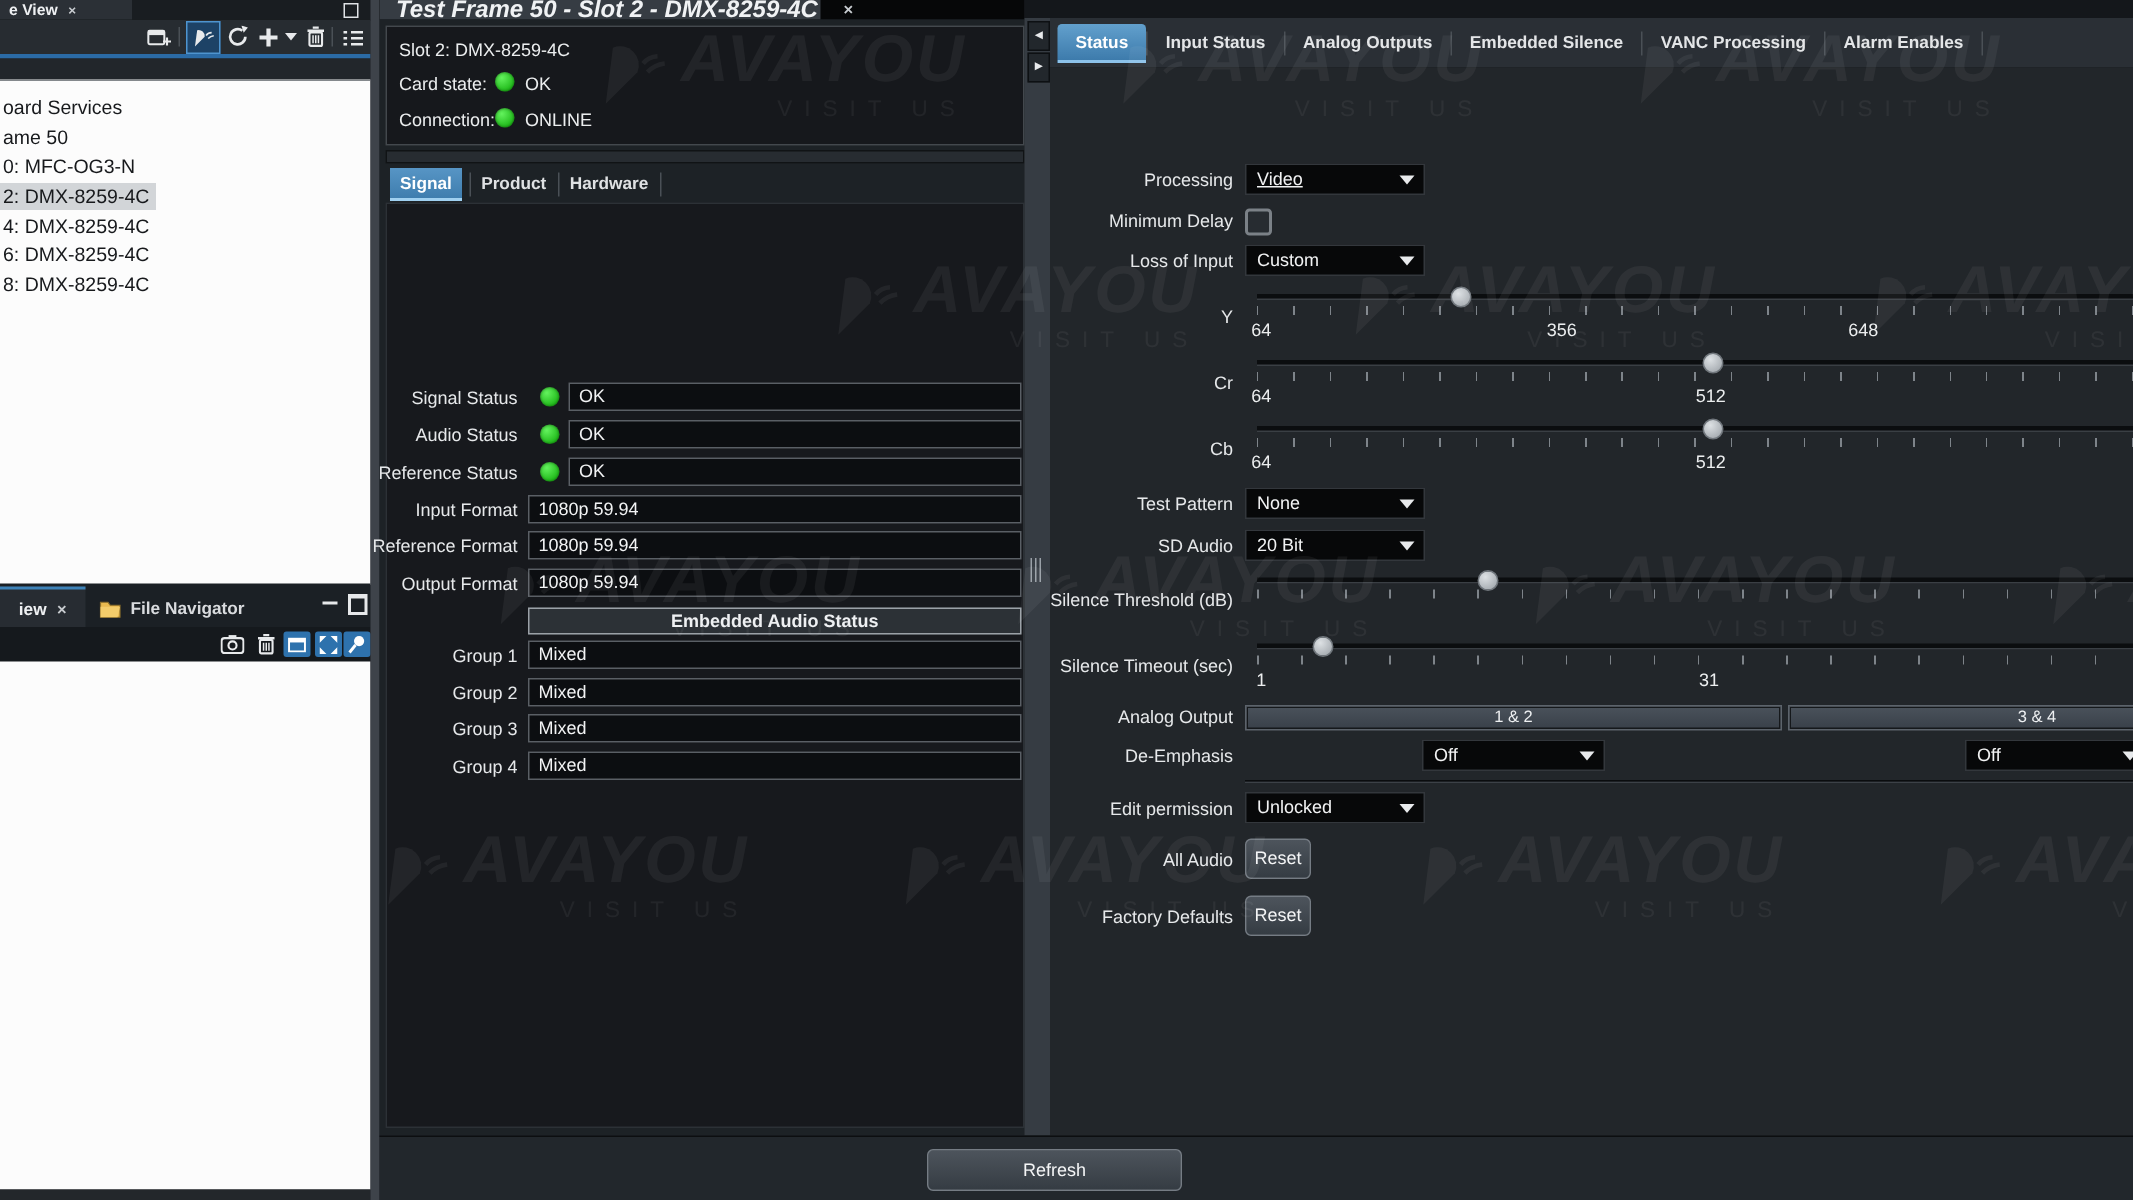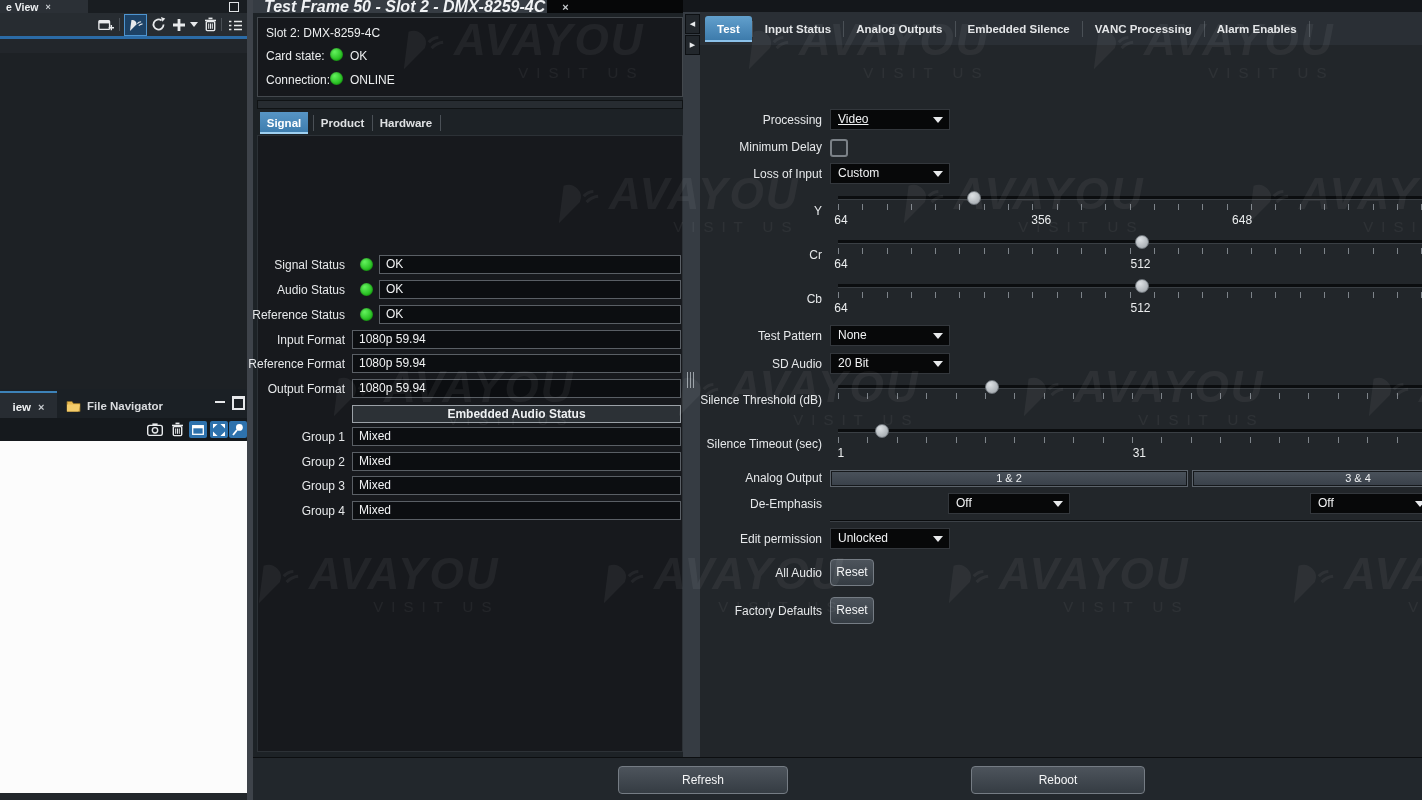--- a/index.html
+++ b/index.html
@@ -102,20 +102,29 @@
     <span class="plain-ico" style="left:226px;top:4px;">
       <svg width="15" height="13" viewBox="0 0 15 13">
           <g stroke="#e8eaec" stroke-width="1.7">
             <path d="M1 2.5h2.4M6 2.5h8M1 6.5h2.4M6 6.5h8M1 10.5h2.4M6 10.5h8"></path>
           </g>
         </svg>
     </span>
   </div>
   <div class="abs" style="left:0;top:36px;width:247px;height:3px;background:#2b6ba6;"></div>
   <div class="abs" style="left:0;top:39px;width:247px;height:14px;background:#22262b;"></div>
+  <div class="abs" style="left:0;top:53px;width:247px;height:336px;background:#fcfcfc;border-top:1px solid #84888c;">
+    <div class="tree-item" style="top:9px;">oard Services</div>
+    <div class="tree-item" style="top:29px;">ame 50</div>
+    <div class="tree-item" style="top:48px;">0: MFC-OG3-N</div>
+    <div class="tree-item sel" style="top:68px;">2: DMX-8259-4C</div>
+    <div class="tree-item" style="top:88px;">4: DMX-8259-4C</div>
+    <div class="tree-item" style="top:107px;">6: DMX-8259-4C</div>
+    <div class="tree-item" style="top:127px;">8: DMX-8259-4C</div>
+  </div>
 
   <div class="abs" style="left:0;top:389px;width:247px;height:29px;background:#1b2025;">
     <div class="abs" style="left:0;top:2px;width:57px;height:27px;background:#272c32;border-top:2px solid #3d82b8;display:flex;align-items:center;justify-content:center;">
       <span style="font-size:11.5px;font-weight:bold;color:#eef0f2;">iew</span>
       <span class="x-glyph">×</span>
     </div>
     <div class="abs" style="left:60px;top:4px;width:148px;height:25px;display:flex;align-items:center;gap:6px;padding-left:6px;">
       <svg width="15" height="12" viewBox="0 0 15 12">
           <path d="M1 1.5h5l1.5 2H14v8H1z" fill="#e9b94f" stroke="#8a6d2a" stroke-width="0.8"></path>
           <path d="M1 4.5h13l-1.6 7H1z" fill="#f3cc6b"></path>
@@ -235,21 +244,21 @@
   <div class="abs" style="left:685px;top:35px;width:13px;height:18px;background:#22272c;border:1px solid #0d1013;color:#e8eaec;font-size:7px;line-height:17px;text-align:center;">▶</div>
   <div class="abs" style="left:687px;top:372px;width:9px;height:16px;display:flex;gap:2px;">
     <span style="width:1px;background:#99a0a7;"></span>
       <span style="width:1px;background:#99a0a7;"></span>
       <span style="width:1px;background:#99a0a7;"></span>
   </div>
 
   <div class="abs" style="left:683px;top:0;width:739px;height:12px;background:#14171b;"></div>
   <div class="abs" style="left:700px;top:12px;width:722px;height:33px;background:#2a2f35;border-bottom:1px solid #101316;">
     <div style="position:absolute;left:5px;top:4px;display:flex;align-items:center;">
-      <div class="rtab active">Test</div>
+      <div class="rtab active">Status</div>
       <div class="sep-v" style="position:static;height:16px;"></div>
       <div class="rtab">Input Status</div>
       <div class="sep-v" style="position:static;height:16px;"></div>
       <div class="rtab">Analog Outputs</div>
       <div class="sep-v" style="position:static;height:16px;"></div>
       <div class="rtab">Embedded Silence</div>
       <div class="sep-v" style="position:static;height:16px;"></div>
       <div class="rtab">VANC Processing</div>
       <div class="sep-v" style="position:static;height:16px;"></div>
       <div class="rtab">Alarm Enables</div>
@@ -340,21 +349,20 @@
   <div class="dd" style="left:830px;top:528px;width:91px;"><span>Unlocked</span><span class="car"></span></div>
 
   <div class="lbl" style="left:674px;top:566px;width:148px;">All Audio</div>
   <div class="btn" style="left:830px;top:559px;width:42px;height:25px;line-height:25px;">Reset</div>
 
   <div class="lbl" style="left:674px;top:604px;width:148px;">Factory Defaults</div>
   <div class="btn" style="left:830px;top:597px;width:42px;height:25px;line-height:25px;">Reset</div>
 
   <div class="abs" style="left:253px;top:757px;width:1169px;height:43px;background:#22272c;border-top:1px solid #0c0e10;"></div>
   <div class="btn" style="left:618px;top:766px;width:168px;height:26px;line-height:26px;">Refresh</div>
-  <div class="btn" style="left:971px;top:766px;width:172px;height:26px;line-height:26px;">Reboot</div>
 
   <div id="wm-layer">
       <div class="wm" style="left: 400px; top: 18px;">
         <svg width="46" height="46" viewBox="0 0 24 24">
           <path d="M2 22 L13 11 A6.5 6.5 0 0 0 4.5 2.5 Z" fill="currentColor"></path>
           <path d="M15 8a7 7 0 0 1 5-2.5M16.5 11a10 10 0 0 1 6-3" stroke="currentColor" fill="none" stroke-width="1.6"></path>
         </svg>
         <div><span class="wm-brand">AVAYOU</span><span class="wm-sub">VISIT US</span></div>
       </div>
       <div class="wm" style="left: 745px; top: 18px;">

